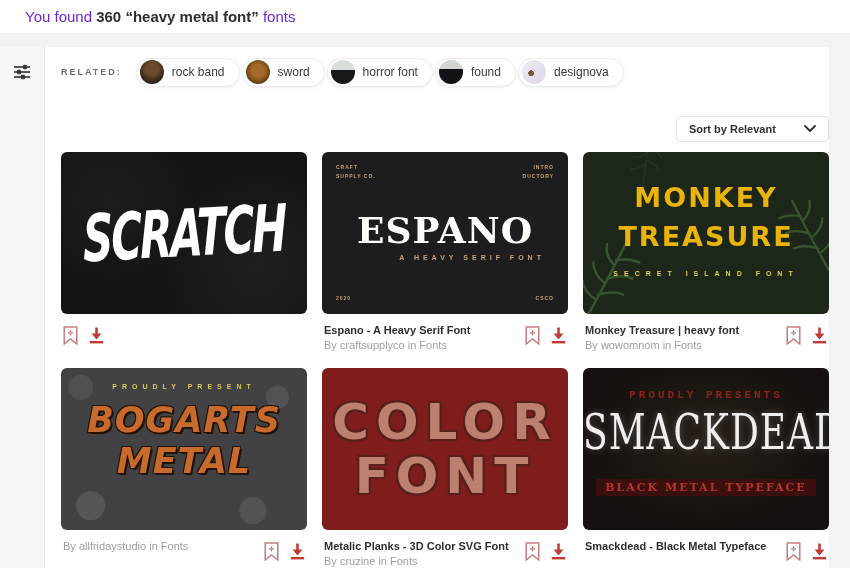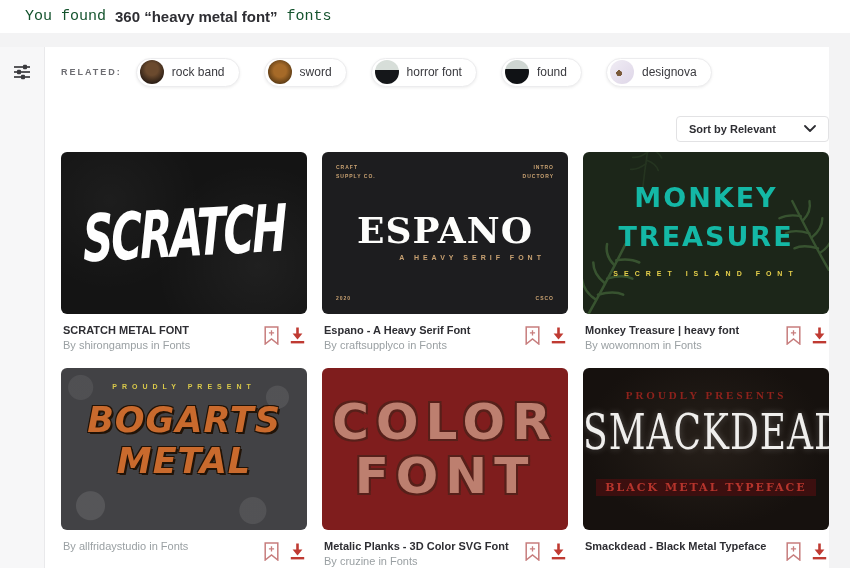--- a/index.html
+++ b/index.html
@@ -8,41 +8,41 @@
     width:850px; height:568px; overflow:hidden;
     font-family:"Liberation Sans", sans-serif;
     background:#f3f3f4;
   }
   
   .topbar {
     height:33px; background:#ffffff;
     display:flex; align-items:center; padding-left:25px;
     font-size:15px; white-space:pre;
   }
-  .topbar .muted { color:#14532d;font-family:Liberation Mono, monospace; }
+  .topbar .muted { color:#6d28d9; }
   .topbar .strong { color:#2e2e33; font-weight:bold; }
   .band { height:14px; background:#f3f3f4; }
   
   .content { display:flex; height:521px; }
   .rail {
     width:45px; background:#f7f7f8; border-right:1px solid #e9e9eb;
     display:flex; justify-content:center; padding-top:16px;
   }
   .filter-btn { width:20px; height:20px; background:none; border:none; padding:0; cursor:pointer; }
   .main {
     flex:1; background:#ffffff; margin-right:21px;
     padding:10px 0 0 16px; position:relative;
   }
   
   .related-row { display:flex; align-items:center; height:30px; }
   .related-label {
     font-size:9px; font-weight:bold; letter-spacing:2px;
     color:#6d6d72; margin-right:14px;
   }
-  .pills { display:flex; gap:24px; }
+  .pills { display:flex; gap:2px; }
   .pill {
     height:29px; border-radius:15px; background:#fff;
     border:1px solid #ececee; box-shadow:0 1px 3px rgba(0,0,0,0.07);
     display:flex; align-items:center; padding:2px 14px 2px 3px;
     font-size:12px; color:#3a3a3f; cursor:pointer; font-family:inherit;
   }
   .thumb { width:24px; height:24px; border-radius:50%; margin-right:8px; flex:none; }
   
   .sort-row { display:flex; justify-content:flex-end; margin-top:9px; }
   .sort-select {
@@ -85,21 +85,21 @@
     font-family:"DejaVu Serif", serif; font-weight:bold; font-size:36px; color:#fdfdfb; letter-spacing:1px; }
   .espano-sub { position:absolute; top:63%; left:22%; width:78%; text-align:center;
     font-size:7px; font-weight:bold; letter-spacing:4px; color:#c9a272; }
   
   .p-monkey { background:#1c2619; }
   .leaf { position:absolute; opacity:0.85; }
   .leaf-l { left:-8px; bottom:-6px; width:78px; height:92px; }
   .leaf-r { right:-10px; top:34px; width:72px; height:86px; transform:scaleX(-1); }
   .leaf-t { left:30px; top:-14px; width:60px; height:60px; transform:rotate(160deg); opacity:0.5; }
   .monkey-words { position:absolute; top:16%; width:100%; text-align:center;
-    color:#14b8a6; font-weight:bold; font-size:27px; line-height:1.45; letter-spacing:2px;
+    color:#eab308; font-weight:bold; font-size:27px; line-height:1.45; letter-spacing:2px;
     font-family:"DejaVu Sans", sans-serif; }
   .monkey-sub { position:absolute; top:73%; width:100%; text-align:center;
     color:#e5cf4a; font-size:7px; font-weight:bold; letter-spacing:6px; }
   
   .p-bogarts { background:#424245;
     background-image:radial-gradient(circle at 12% 85%, rgba(200,200,200,0.15) 0 14px, transparent 15px),
       radial-gradient(circle at 88% 18%, rgba(200,200,200,0.12) 0 11px, transparent 12px),
       radial-gradient(circle at 78% 88%, rgba(200,200,200,0.12) 0 13px, transparent 14px),
       radial-gradient(circle at 8% 12%, rgba(200,200,200,0.10) 0 12px, transparent 13px); }
   .bogarts-kicker { position:absolute; top:9%; width:100%; text-align:center;
@@ -110,21 +110,21 @@
     text-shadow:2px 2px 0 #211307, -1px -1px 0 #211307, 1px -1px 0 #211307, -1px 1px 0 #211307; }
   
   .p-color { background:#7f1d1d; display:flex; flex-direction:column; align-items:center; justify-content:center; }
   .color-word { font-size:50px; font-weight:bold; letter-spacing:7px; color:#bd7f6f;
     font-family:"DejaVu Sans", sans-serif; line-height:1.08;
     text-shadow:2px 2px 0 #57201a, -2px -2px 0 #57201a, 2px -2px 0 #57201a, -2px 2px 0 #57201a; }
   
   .p-smack { background:#16110e;
     background-image:radial-gradient(ellipse at 50% 45%, rgba(62,52,42,0.4), transparent 70%); }
   .smack-kicker { position:absolute; top:13%; width:100%; text-align:center;
-    color:#8e221c; font-size:11px; font-weight:bold; letter-spacing:3px; font-family:Liberation Serif, serif; }
+    color:#8e221c; font-size:11px; font-weight:bold; letter-spacing:3px; font-family:Liberation Mono, monospace; }
   .smack-word { position:absolute; top:27%; width:100%; text-align:center;
     color:#f0efed; font-size:36px; letter-spacing:1px; font-family:"DejaVu Serif", serif;
     transform:scaleY(1.35); text-shadow:0 0 6px rgba(255,255,255,0.25); }
   .smack-sub { position:absolute; top:67%; width:100%; text-align:center; }
   .smack-sub span { background:#3c0f0f; color:#b5342c; font-size:11px; font-weight:bold;
     letter-spacing:2px; padding:2px 9px; font-family:"DejaVu Serif", serif; }
 </style>
 </head>
 <body>
 
@@ -193,24 +193,20 @@
       </button>
     </div>
 
     <div class="grid">
 
       <div class="card">
         <a class="preview p-scratch">
           <span class="scratch-word">SCRATCH</span>
         </a>
         <div class="card-footer">
-          <div>
-            <div class="card-title">SCRATCH METAL FONT</div>
-            <div class="card-byline">By shirongampus in Fonts</div>
-          </div>
           <div class="card-actions">
             <button class="icon-btn">
               <span>
                 <svg width="15" height="19" viewBox="0 0 15 19">
                     <path d="M1.2 1 h12.6 v17 l-6.3 -5 l-6.3 5 Z" fill="none" stroke="#c77d7d" stroke-width="1.5"></path>
                     <path d="M7.5 4.2 v5.2 M4.9 6.8 h5.2" stroke="#c77d7d" stroke-width="1.3"></path>
                   </svg>
               </span>
             </button>
             <button class="icon-btn">

